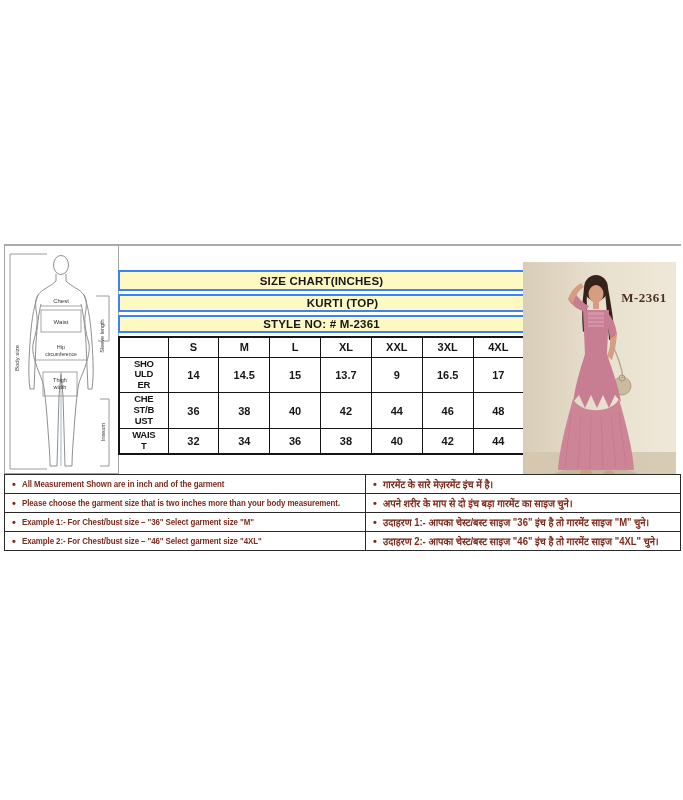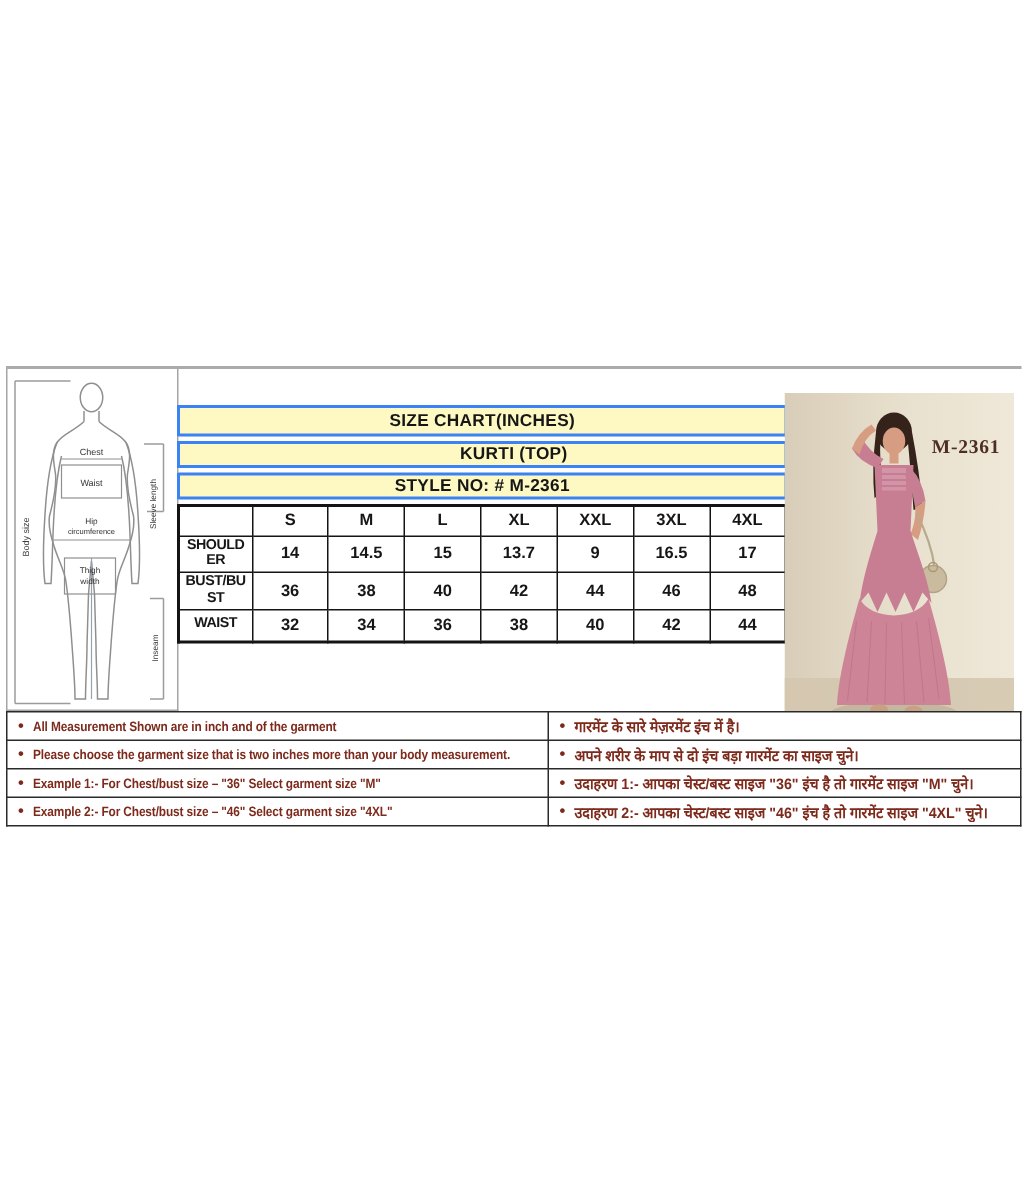--- a/index.html
+++ b/index.html
@@ -18,21 +18,21 @@
            font-weight:bold;font-size:11.5px;color:#161616;letter-spacing:.2px;}
   #hdr-title{top:270px;height:21px;}
   #hdr-garment{top:294px;height:18px;padding-left:42px;}
   #hdr-style{top:315px;height:18px;}
 
   
   #size-grid{left:118px;top:336px;width:407px;border-collapse:collapse;table-layout:fixed;background:#fff;}
   #size-grid td{border:1.5px solid #141414;text-align:center;vertical-align:middle;
                 font-weight:bold;color:#161616;font-size:11px;padding:0;}
   #size-grid td.rowlabel{font-size:9.5px;letter-spacing:-0.3px;line-height:1.15;
-                word-break:break-all;padding:1px 2px;margin-top:12px;}
+                word-break:break-all;padding:1px 12px;margin-top:12px;}
   #size-grid{border:2px solid #141414;}
 
   
   #photo{left:523px;top:246px;width:153px;height:227px;margin-top:16px;}
 
   
   #notes-table{left:4px;top:474px;width:677px;border-collapse:collapse;table-layout:fixed;background:#fff;}
   #notes-table td{border:1.5px solid #2a2a2a;height:18px;padding:0 0 0 7px;vertical-align:middle;overflow:hidden;}
   .note-cell{display:flex;align-items:center;white-space:nowrap;overflow:hidden;}
   .bullet{color:#7d2a1c;font-size:11px;font-weight:bold;margin-right:6px;flex:0 0 auto;}
@@ -129,21 +129,21 @@
     <td class="rowlabel">SHOULDER</td>
     <td>14</td>
     <td>14.5</td>
     <td>15</td>
     <td>13.7</td>
     <td>9</td>
     <td>16.5</td>
     <td>17</td>
   </tr>
   <tr style="height:22px">
-    <td class="rowlabel">BUST/BUST</td>
+    <td class="rowlabel">CHEST/BUST</td>
     <td>36</td>
     <td>38</td>
     <td>40</td>
     <td>42</td>
     <td>44</td>
     <td>46</td>
     <td>48</td>
   </tr>
   <tr style="height:21px">
     <td class="rowlabel">WAIST</td>

